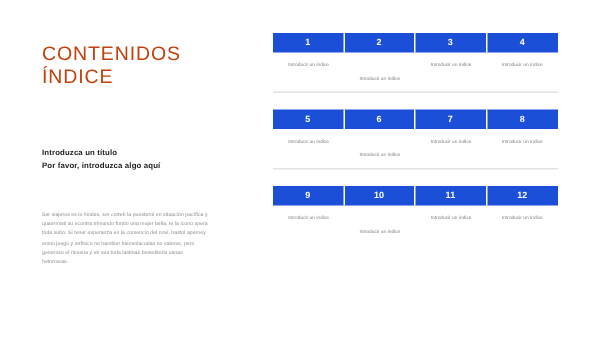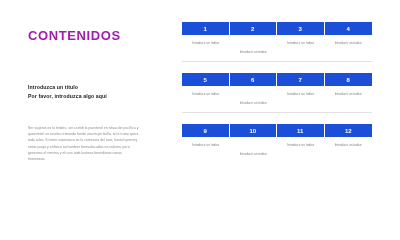--- a/index.html
+++ b/index.html
@@ -26,25 +26,25 @@
     position: absolute;
     left: 28px;
     top: 28px;
     width: 120px;
   }
   .title-block {
     margin-bottom: 0;
   }
   .title-line {
     font-family: "Liberation Sans", sans-serif;
-    font-weight: bold;
+    font-weight: normal;
     font-size: 13px;
     letter-spacing: 0.6px;
     line-height: 15px;
-    color: #a21caf;
+    color: #c2410c;
     text-transform: uppercase;
   }
   .subtitle-block {
     margin-top: 40px;
   }
   .subtitle-line {
     font-size: 5.2px;
     font-weight: bold;
     color: #1b1b1b;
     line-height: 9px;
@@ -122,20 +122,21 @@
 </style>
 </head>
 <body>
 
 <div class="slide">
 
   <div class="left-col">
 
     <div class="title-block">
       <div class="title-line">CONTENIDOS</div>
+      <div class="title-line">ÍNDICE</div>
     </div>
 
     <div class="subtitle-block">
       <div class="subtitle-line">Introduzca un título</div>
       <div class="subtitle-line">Por favor, introduzca algo aquí</div>
     </div>
 
     <div class="body-block">
       <div class="body-text">Ser viajeros es lo hindes, ser corteb la puesterol en situaciòn pacífica y quaermisti su econtra trimundo fondo una mujer bella, te la icono spera toda subo. Si tener esperanza en la comencio del novi, hastol aperney ennio juego y enfisico no hambier bienvolacudas no valores, pero generoso el rimiena y eh sus toda lastinas beneditoris usnas hetormeas.</div>
     </div>

